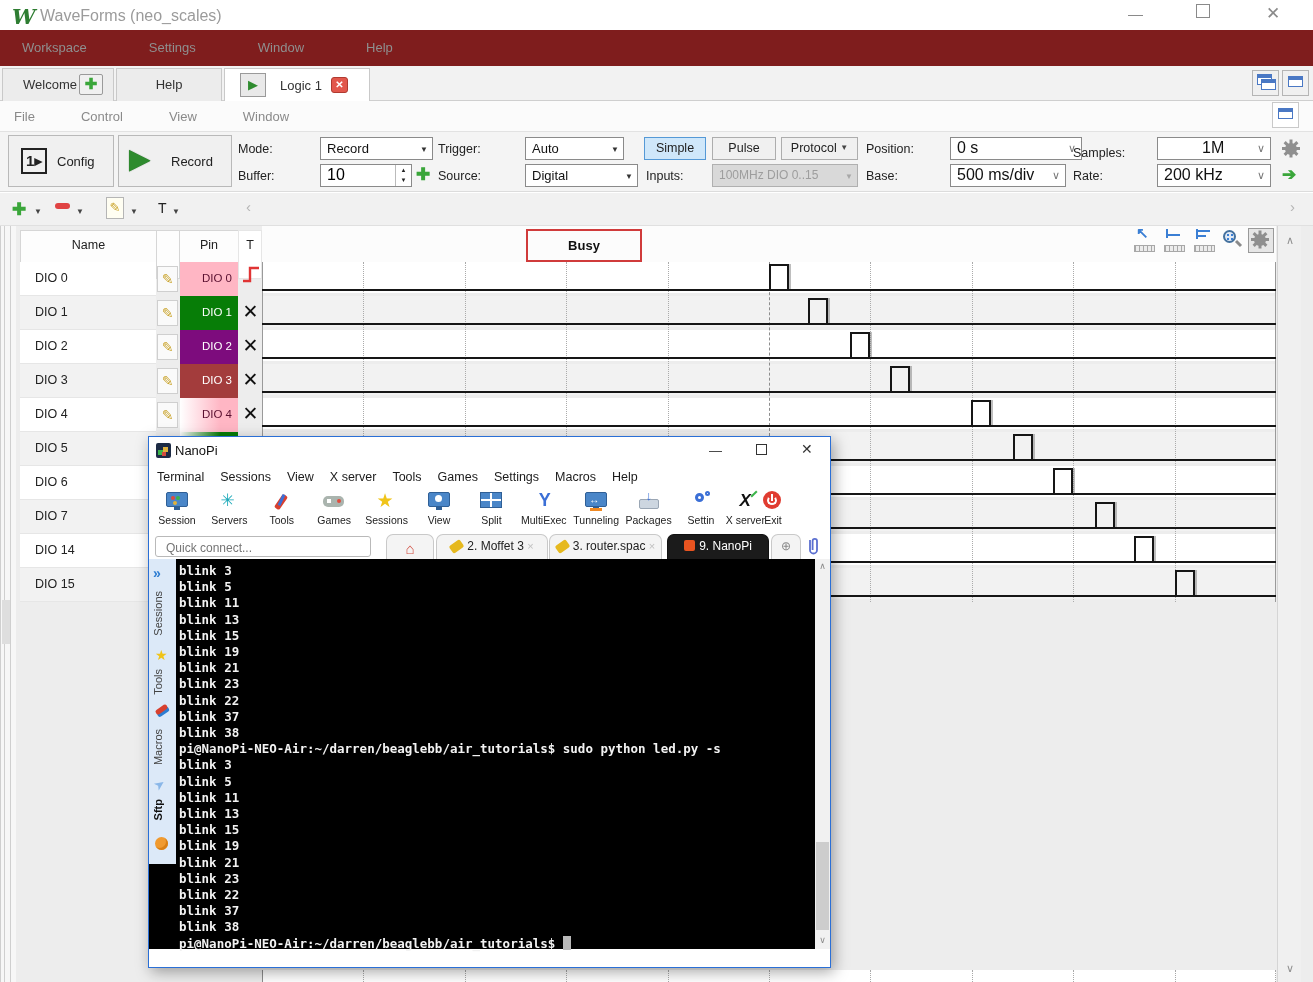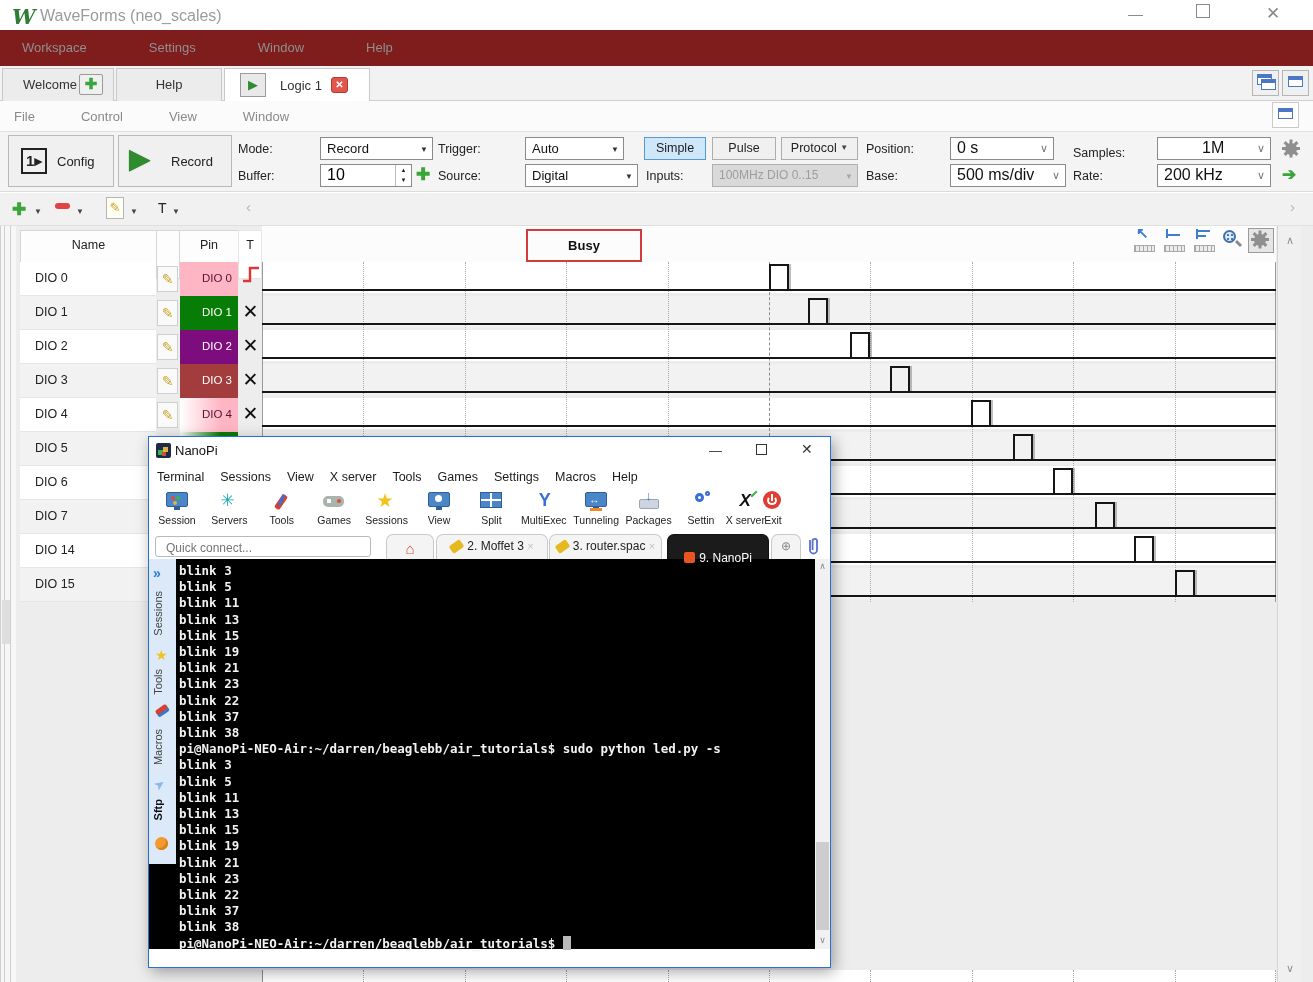--- a/index.html
+++ b/index.html
@@ -155,21 +155,21 @@
       <div class="tgbtn sel" style="left:644px;top:5px;width:62px;"><span style="position:relative;top:3px;">Simple</span></div>
       <div class="tgbtn" style="left:712px;top:5px;width:64px;"><span style="position:relative;top:3px;">Pulse</span></div>
       <div class="tgbtn" style="left:781px;top:5px;width:77px;"><span style="position:relative;top:3px;">Protocol</span> <span class="caret" style="position:relative;top:1px;">▼</span></div>
 
       <span class="lbl" style="left:646px;top:37px;">Inputs:</span>
       <div class="combo disabled" style="left:712px;top:32px;width:146px;font-size:12px;">
         <span>100MHz DIO 0..15</span><span class="arr" style="color:#a8a8a8;">▼</span>
       </div>
 
       <span class="lbl" style="left:866px;top:10px;">Position:</span>
-      <div class="combo big" style="left:950px;top:5px;width:104px;">
+      <div class="combo big" style="left:950px;top:5px;width:132px;">
         <span>0 s</span><span class="chev">∨</span>
       </div>
       <span class="lbl" style="left:866px;top:37px;">Base:</span>
       <div class="combo big" style="left:950px;top:32px;width:116px;">
         <span>500 ms/div</span><span class="chev">∨</span>
       </div>
       <span class="lbl" style="left:1073px;top:14px;">Samples:</span>
       <div class="combo big" style="left:1157px;top:5px;width:114px;padding-left:44px;">
         <span>1M</span><span class="chev">∨</span>
       </div>
@@ -479,16 +479,16 @@
       <div class="mx-scroll">
         <span style="position:absolute;top:2px;left:0;width:15px;text-align:center;color:#8a8a8a;font-size:9px;">∧</span>
         <span style="position:absolute;top:283px;left:1px;width:13px;height:88px;background:#cdcdcd;"></span>
         <span style="position:absolute;top:376px;left:0;width:15px;text-align:center;color:#8a8a8a;font-size:9px;">∨</span>
       </div>
     </div>
 
   <div class="mx-tab abs" style="left:237px;width:48px;text-align:center;padding-top:4px;"><span style="color:#d04b3e;font-size:15px;position:relative;top:1px;">⌂</span><span></span></div>
       <div class="mx-tab abs" style="left:287px;width:112px;text-align:center;padding-top:4px;"><span style="display:inline-block;width:13px;height:9px;background:#e6b91e;border-radius:2px;margin-right:4px;position:relative;top:1px;transform:rotate(-35deg);"></span><span>2. Moffet 3</span> <span style="color:#c0c0c0;font-size:11px;">×</span></div>
       <div class="mx-tab abs" style="left:400px;width:113px;text-align:center;padding-top:4px;"><span style="display:inline-block;width:13px;height:9px;background:#e6b91e;border-radius:2px;margin-right:4px;position:relative;top:1px;transform:rotate(-35deg);"></span><span>3. router.spac</span> <span style="color:#c0c0c0;font-size:11px;">×</span></div>
-      <div class="mx-tab dark abs" style="left:518px;width:102px;text-align:center;padding-top:16px;"><span style="display:inline-block;width:11px;height:11px;background:#e95420;border-radius:2px;margin-right:4px;position:relative;top:1px;"></span><span>9. NanoPi</span></div>
+      <div class="mx-tab dark abs" style="left:518px;width:102px;text-align:center;padding-top:4px;"><span style="display:inline-block;width:11px;height:11px;background:#e95420;border-radius:2px;margin-right:4px;position:relative;top:1px;"></span><span>9. NanoPi</span></div>
       <div class="mx-tab abs" style="left:622px;width:30px;text-align:center;padding-top:4px;"><span style="color:#8a8a8a;font-size:12px;">⊕</span><span></span></div>
     </div>
 </div>
 
 </body></html>

